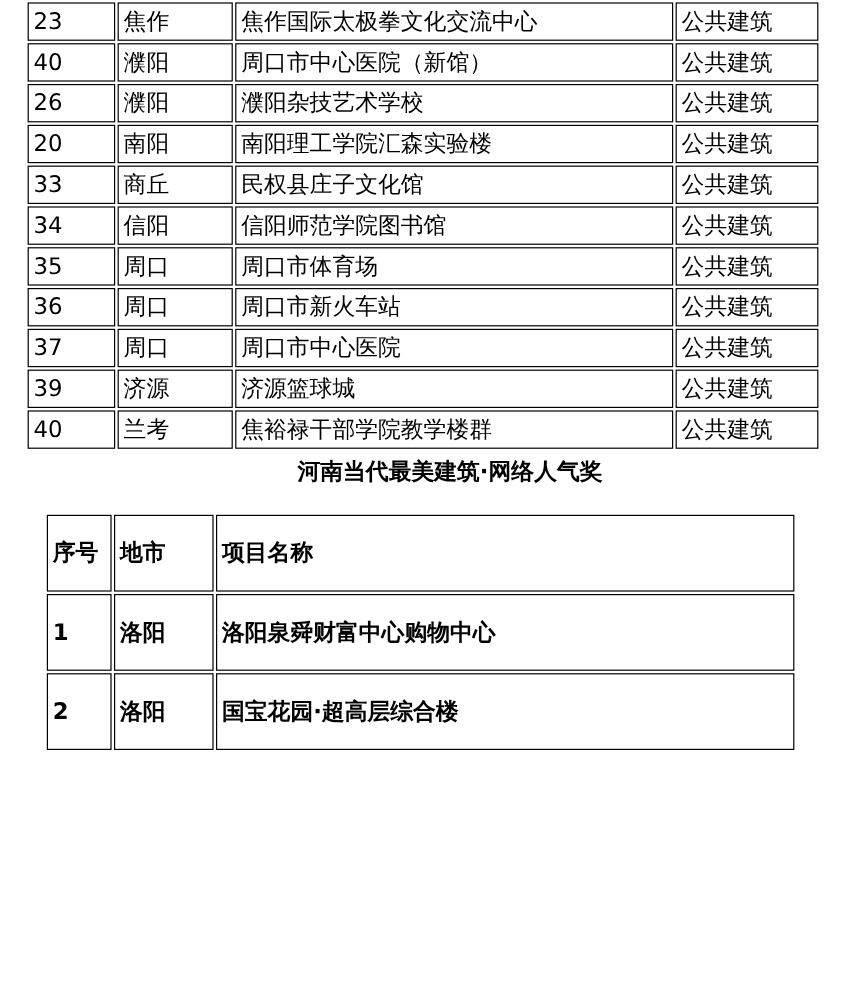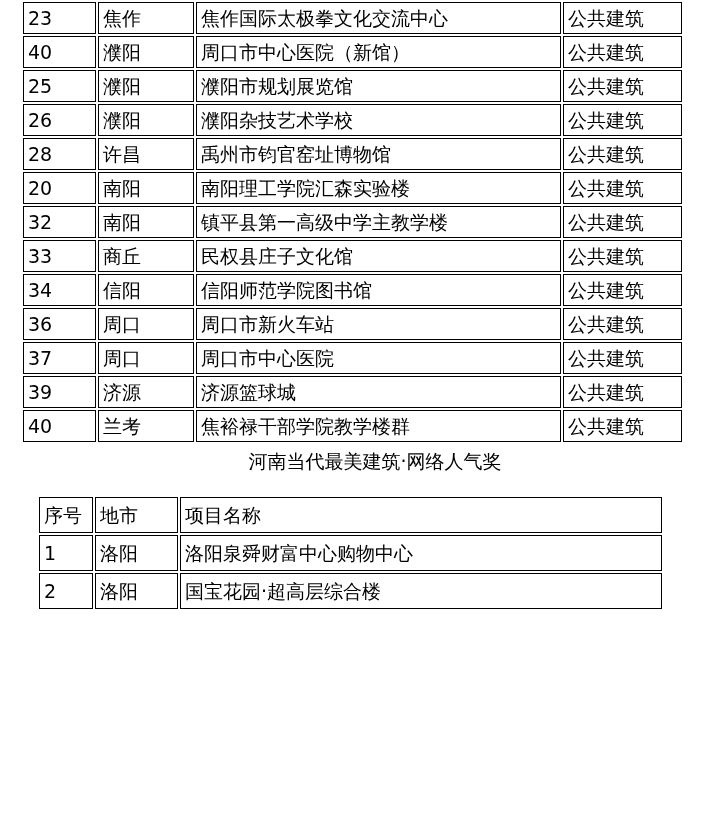--- a/index.html
+++ b/index.html
@@ -35,29 +35,29 @@
   .col-no1   { width: 73px; }
   .col-city1 { width: 96px; }
   .col-proj1 { width: 365px; }
   .col-cat1  { width: 119px; }
 
   .section-title {
     margin: 4px 0 0 0;
     padding-left: 42px;
     text-align: center;
     font-size: 19px;
-    font-weight: 400;
+    font-weight: 700;
     line-height: 26px;
   }
 
   .popularity-table {
     margin: 21px 0 0 37px;
     width: 627px;
   }
-  .popularity-table td { height: 36px; }
+  .popularity-table td { height: 64px; font-weight: bold; }
   .col-no2   { width: 54px; }
   .col-city2 { width: 83px; }
   .col-proj2 { width: 482px; }
 </style>
 </head>
 <body>
 
 <table class="awards-table">
   <colgroup>
     <col class="col-no1">
@@ -74,72 +74,60 @@
         <td>公共建筑</td>
       </tr>
 
       <tr>
         <td>40</td>
         <td>濮阳</td>
         <td>周口市中心医院（新馆）</td>
         <td>公共建筑</td>
       </tr>
 
-      <tr>
-        <td>25</td>
-        <td>濮阳</td>
-        <td>濮阳市规划展览馆</td>
-        <td>公共建筑</td>
-      </tr>
 
       <tr>
         <td>26</td>
         <td>濮阳</td>
         <td>濮阳杂技艺术学校</td>
         <td>公共建筑</td>
       </tr>
 
 
-      <tr>
-        <td>28</td>
-        <td>许昌</td>
-        <td>禹州市钧官窑址博物馆</td>
-        <td>公共建筑</td>
-      </tr>
 
 
       <tr>
         <td>20</td>
         <td>南阳</td>
         <td>南阳理工学院汇森实验楼</td>
         <td>公共建筑</td>
       </tr>
 
 
-      <tr>
-        <td>32</td>
-        <td>南阳</td>
-        <td>镇平县第一高级中学主教学楼</td>
-        <td>公共建筑</td>
-      </tr>
 
       <tr>
         <td>33</td>
         <td>商丘</td>
         <td>民权县庄子文化馆</td>
         <td>公共建筑</td>
       </tr>
 
       <tr>
         <td>34</td>
         <td>信阳</td>
         <td>信阳师范学院图书馆</td>
         <td>公共建筑</td>
       </tr>
 
+      <tr>
+        <td>35</td>
+        <td>周口</td>
+        <td>周口市体育场</td>
+        <td>公共建筑</td>
+      </tr>
 
       <tr>
         <td>36</td>
         <td>周口</td>
         <td>周口市新火车站</td>
         <td>公共建筑</td>
       </tr>
 
       <tr>
         <td>37</td>

